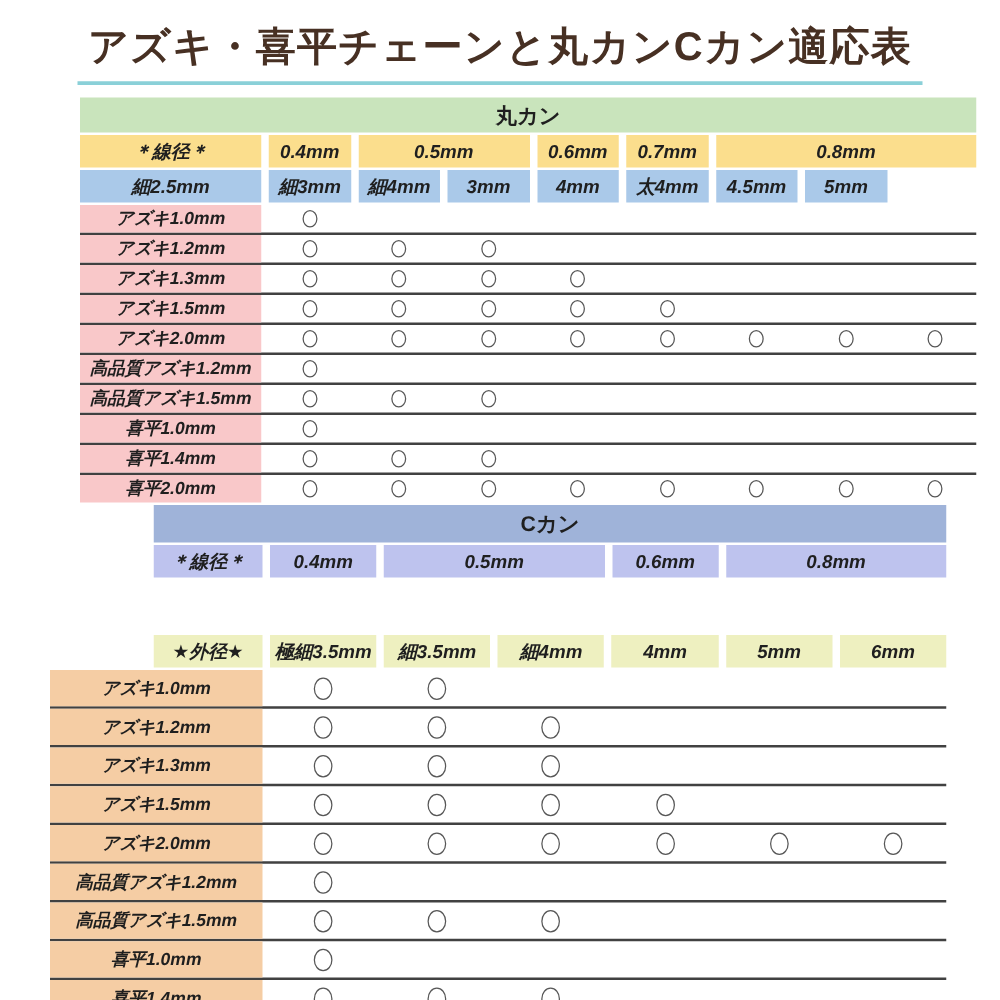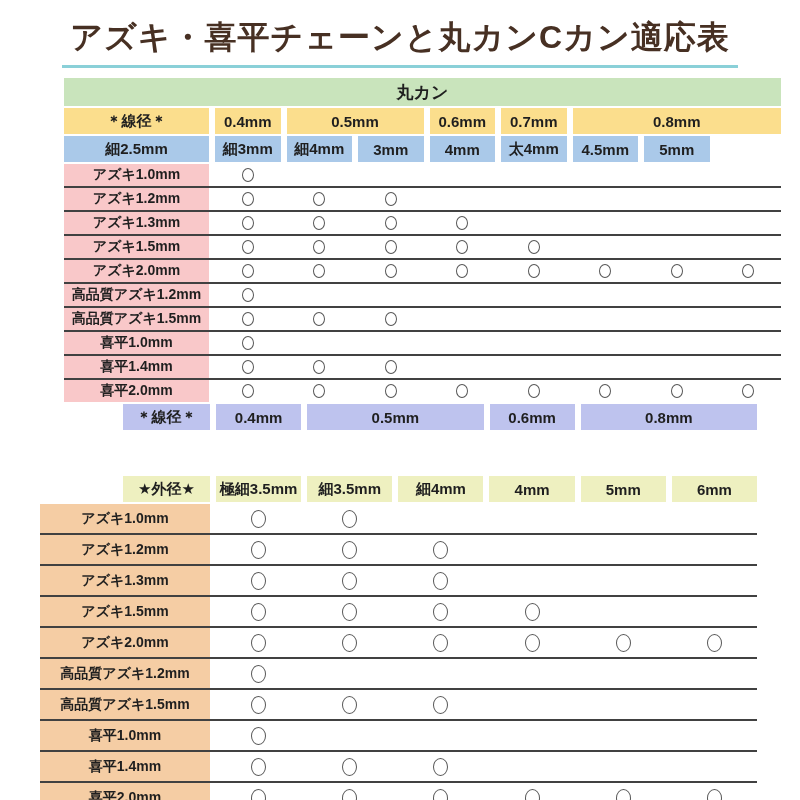--- a/index.html
+++ b/index.html
@@ -26,21 +26,21 @@
   .title-wrap{text-align:center;margin:14px 0 0 0;height:60px;}
   .title{
     display:inline-block;margin:0;font-size:32px;font-weight:bold;
     color:var(--title_text);letter-spacing:1px;
     border-bottom:3px solid var(--title_underline);
     padding:2px 8px 5px 8px;
   }
   .tbl{margin-left:40px;width:717px;}
   .tbl.t0{margin-top:4px;padding-left:24px;}
   .tbl.t1{margin-top:2px;}
-  .grid{display:grid;column-gap:6px;}
+  .grid{display:grid;column-gap:6px;font-style:italic;}
   .t0 .grid{grid-template-columns:145px repeat(8,1fr);}
   .t1 .hdr .grid{grid-template-columns:87px repeat(6,1fr);}
   .t1 .tbody .grid{grid-template-columns:170px repeat(6,1fr);}
   .t1 .hdr{margin-left:83px;}
   .tbar{
     display:flex;align-items:center;justify-content:center;
     font-weight:bold;font-size:17px;margin-bottom:2px;
   }
   .t0 .tbar{height:28px;background:var(--marukan_header);}
   .t1 .tbar{height:30px;background:var(--ckan_header);}
@@ -279,20 +279,21 @@
           <div class="circle"></div>
         </div>
         <div class="cell mark-cell">
           <div class="circle"></div>
         </div>
       </div>
     </div>
   </div>
 <div class="tbl t1">
     <div class="hdr">
+      <div class="tbar">Cカン</div>
       <div class="grid ghead wire-row">
         <div class="cell label-cell">＊線径＊</div>
         <div class="cell wire-cell" style="grid-column: span 1;">0.4mm</div>
         <div class="cell wire-cell" style="grid-column: span 2;">0.5mm</div>
         <div class="cell wire-cell" style="grid-column: span 1;">0.6mm</div>
         <div class="cell wire-cell" style="grid-column: span 2;">0.8mm</div>
       </div>
       <div class="grid ghead outer-row">
         <div class="cell label-cell">★外径★</div>
         <div class="cell outer-cell">極細3.5mm</div>

